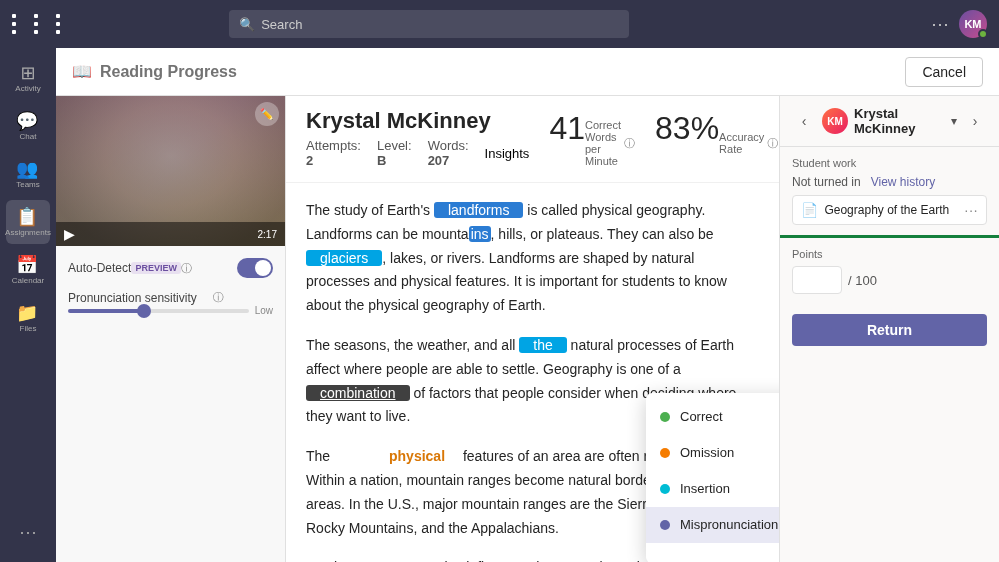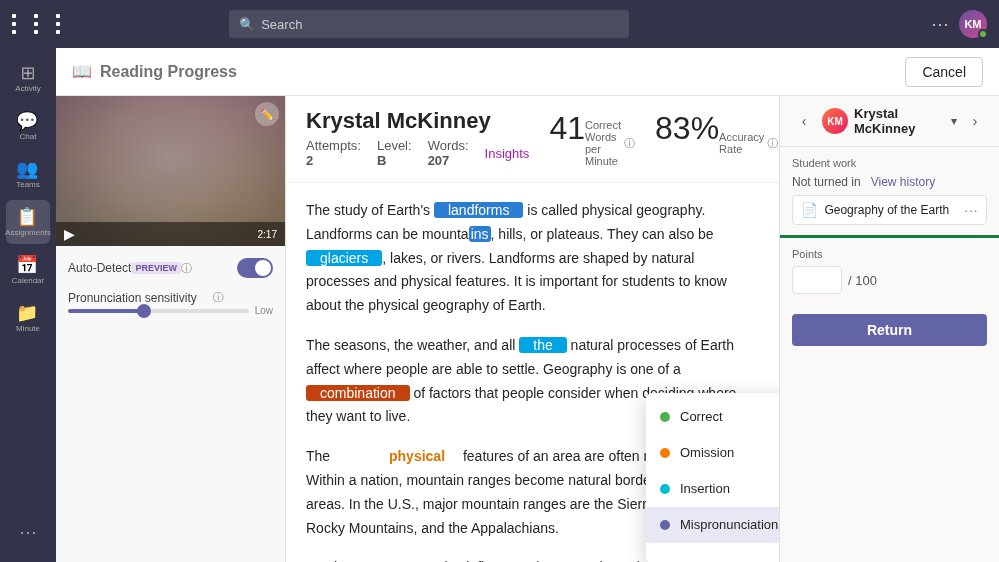--- a/index.html
+++ b/index.html
@@ -234,21 +234,21 @@
       padding: 12px 20px 8px;
       border-bottom: 1px solid #f0f0f0;
       display: flex;
       align-items: flex-start;
       gap: 20px;
     }
     .student-name { font-size: 22px; font-weight: 600; color: #252525; margin-bottom: 4px; }
     .student-meta { display: flex; gap: 16px; align-items: center; }
     .meta-item { font-size: 13px; color: #555; }
     .meta-value { font-weight: 600; }
-    .insights-link { font-size: 13px; color: #a21caf; cursor: pointer; text-decoration: none; }
+    .insights-link { font-size: 13px; color: #000000; cursor: pointer; text-decoration: none; }
 
     .stats-row {
       display: flex;
       gap: 20px;
       margin-top: 4px;
     }
     .big-stat { display: flex; flex-direction: row; }
     .big-number { font-size: 32px; font-weight: 300; color: #252525; line-height: 1; }
     .stat-label { font-size: 11px; color: #666; display: flex; align-items: center; gap: 3px; }
 
@@ -282,21 +282,21 @@
     }
     .reading-para { margin-bottom: 16px; }
 
     .word-highlight {
       padding: 0 14px;
       border-radius: 3px;
       cursor: pointer;
     }
     .highlight-blue { background: #2b7cd3; color: white; }
     .highlight-cyan { background: #00a4e4; color: white; }
-    .highlight-purple { background: #c2410c; color: white; }
+    .highlight-purple { background: #404040; color: white; text-decoration: underline; }
     .highlight-orange { color: #d97706; font-weight: 600; margin-left: 41px; }
 
     
     .context-menu {
       position: absolute;
       top: 210px;
       left: 360px;
       background: white;
       border-radius: 6px;
       box-shadow: 0 4px 20px rgba(0,0,0,0.2);
@@ -461,21 +461,21 @@
     <div class="sidebar-item active-tab">
       <span class="icon">📋</span>
       <span class="label">Assignments</span>
     </div>
     <div class="sidebar-item">
       <span class="icon">📅</span>
       <span class="label">Calendar</span>
     </div>
     <div class="sidebar-item">
       <span class="icon">📁</span>
-      <span class="label">Minute</span>
+      <span class="label">Files</span>
     </div>
     <div class="sidebar-spacer"></div>
     <div class="sidebar-item">
       <span class="icon">···</span>
     </div>
   </div>
 
   <div class="content-area">
 
     <div class="header-bar">

